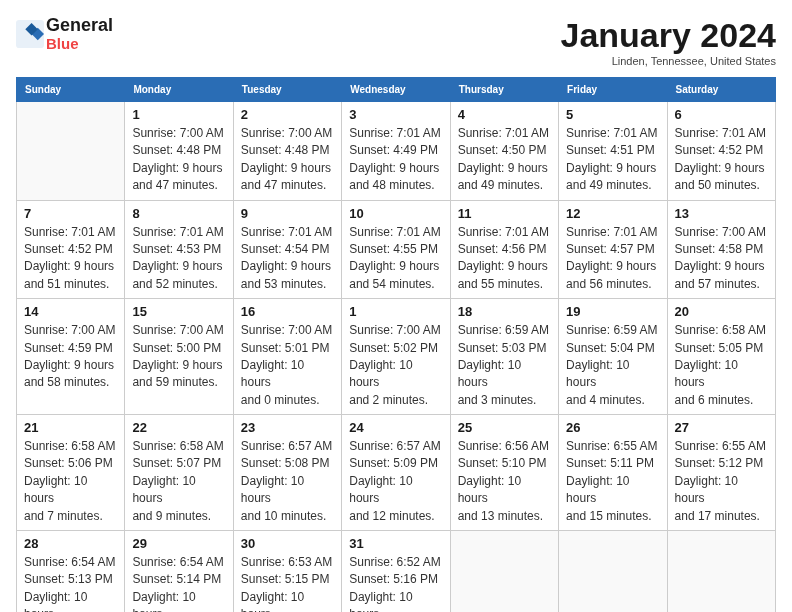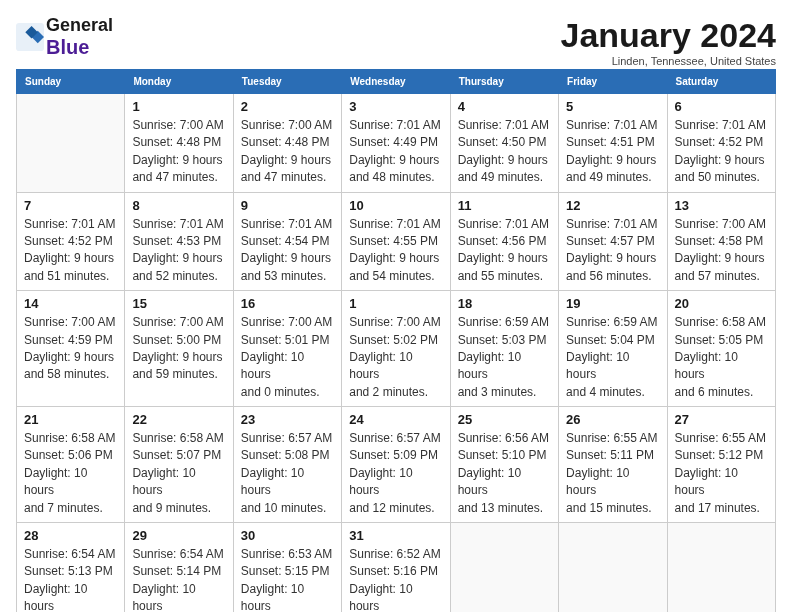--- a/index.html
+++ b/index.html
@@ -7,21 +7,21 @@
       font-family: Arial, sans-serif;
       background: #fff;
       width: 792px;
       min-height: 612px;
       padding: 16px;
     }
     .header {
       display: flex;
       justify-content: space-between;
       align-items: flex-start;
-      margin-bottom: 2px;
+      margin-bottom: 10px;
     }
     .logo {
       display: flex;
       align-items: center;
     }
     .logo-icon {
       width: 28px;
       height: 28px;
       margin-right: 2px;
     }
@@ -82,21 +82,21 @@
 
 <div class="header">
   <div class="logo">
     <svg class="logo-icon" viewBox="0 0 36 36">
       <rect x="0" y="0" width="36" height="36" rx="4" fill="#e8f0f8"></rect>
       <polygon points="28,10 36,18 28,26 20,18" fill="#2a6db5"></polygon>
       <polygon points="20,4 28,12 20,20 12,12" fill="#1a5a9a"></polygon>
     </svg>
     <div>
       <div style="font-size:18px;font-weight:bold;color:#1a1a1a;line-height:1.1;">General</div>
-      <div style="font-size:20px;font-weight:bold;color:#4c1d95;line-height:1.1;">Blue</div>
+      <div style="font-size:15px;font-weight:bold;color:#ef4444;line-height:1.1;">Blue</div>
     </div>
   </div>
   <div class="title-block">
     <div class="month-title">January 2024</div>
     <div class="location">Linden, Tennessee, United States</div>
   </div>
 </div>
 
 <table class="calendar">
   <thead>

